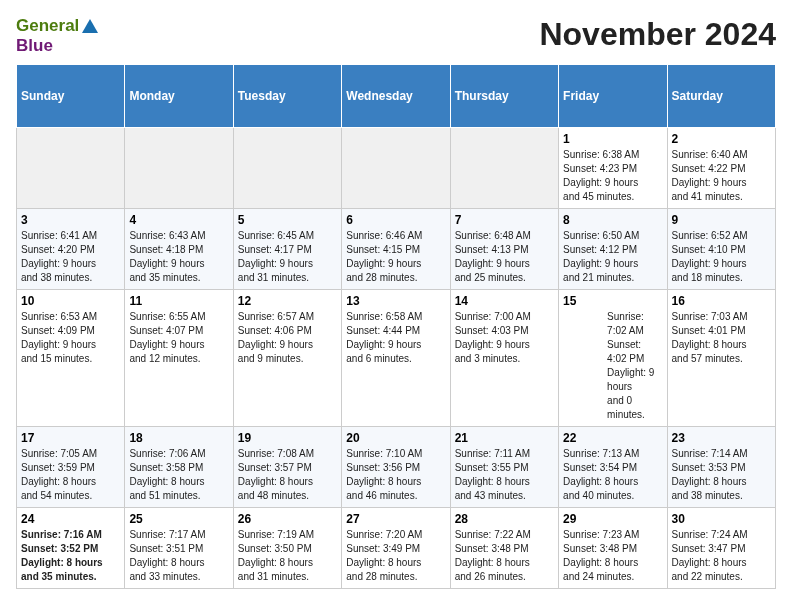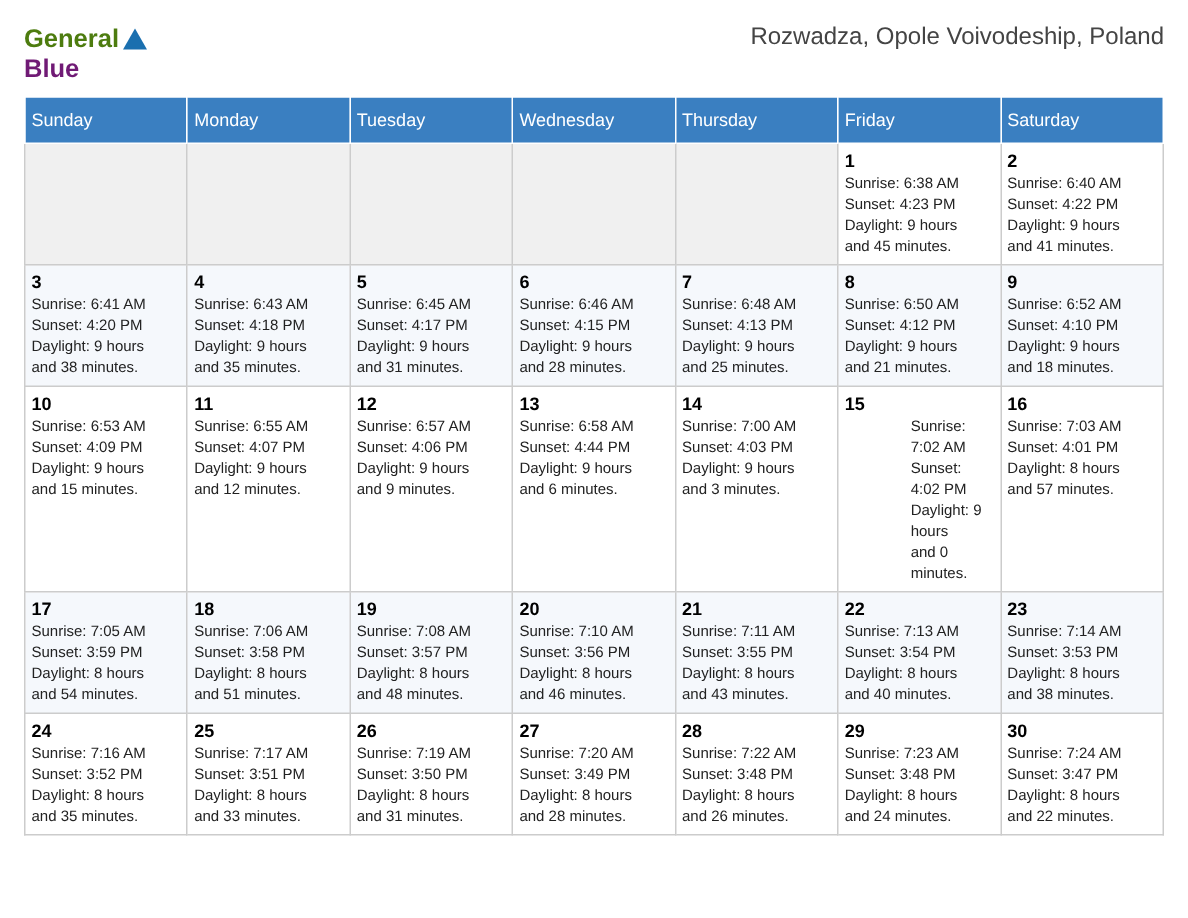--- a/index.html
+++ b/index.html
@@ -35,24 +35,24 @@
       color: #444;
     }
     .calendar {
       width: 100%;
       border-collapse: collapse;
       font-size: 11px;
     }
     .calendar thead tr th {
       background: #3a7fc1;
       color: #fff;
-      padding: 8px 4px;
+      padding: 24px 4px;
       text-align: left;
       font-size: 12px;
-      font-weight: normal;
+      font-weight: bold;
       border: 1px solid #fff;
     }
     .calendar tbody tr td {
       border: 1px solid #ccc;
       vertical-align: top;
       padding: 4px;
       width: 108px;
       min-height: 80px;
       background: #fff;
     }
@@ -95,21 +95,21 @@
   <div class="logo">
     <div class="logo-wrapper">
       <span class="logo-general">General</span>
       <svg width="18" height="18" viewBox="0 0 18 18">
         <polygon points="9,2 17,16 1,16" fill="#1a6faf"></polygon>
       </svg>
     </div>
     <span class="logo-blue-text">Blue</span>
   </div>
   <div class="title-block">
-    <h2>Rozwadza, Opole Voivodeship, Poland</h2>
+    <h1>November 2024</h1>
   </div>
 </div>
 
 <table class="calendar">
   <thead>
     <tr>
     <th>Sunday</th>
         <th>Monday</th>
         <th>Tuesday</th>
         <th>Wednesday</th>
@@ -289,21 +289,21 @@
           <div class="day-number">23</div>
           <div class="day-info" style="white-space: pre-line;">Sunrise: 7:14 AM
 Sunset: 3:53 PM
 Daylight: 8 hours
 and 38 minutes.</div>
         </td>
       </tr>
       <tr>
         <td>
           <div class="day-number">24</div>
-          <div class="day-info" style="white-space: pre-line;">Sunrise: 7:16 AM
+          <div class="day-info" style="white-space: pre-line; font-weight: bold;">Sunrise: 7:16 AM
 Sunset: 3:52 PM
 Daylight: 8 hours
 and 35 minutes.</div>
         </td>
         <td>
           <div class="day-number">25</div>
           <div class="day-info" style="white-space: pre-line;">Sunrise: 7:17 AM
 Sunset: 3:51 PM
 Daylight: 8 hours
 and 33 minutes.</div>

